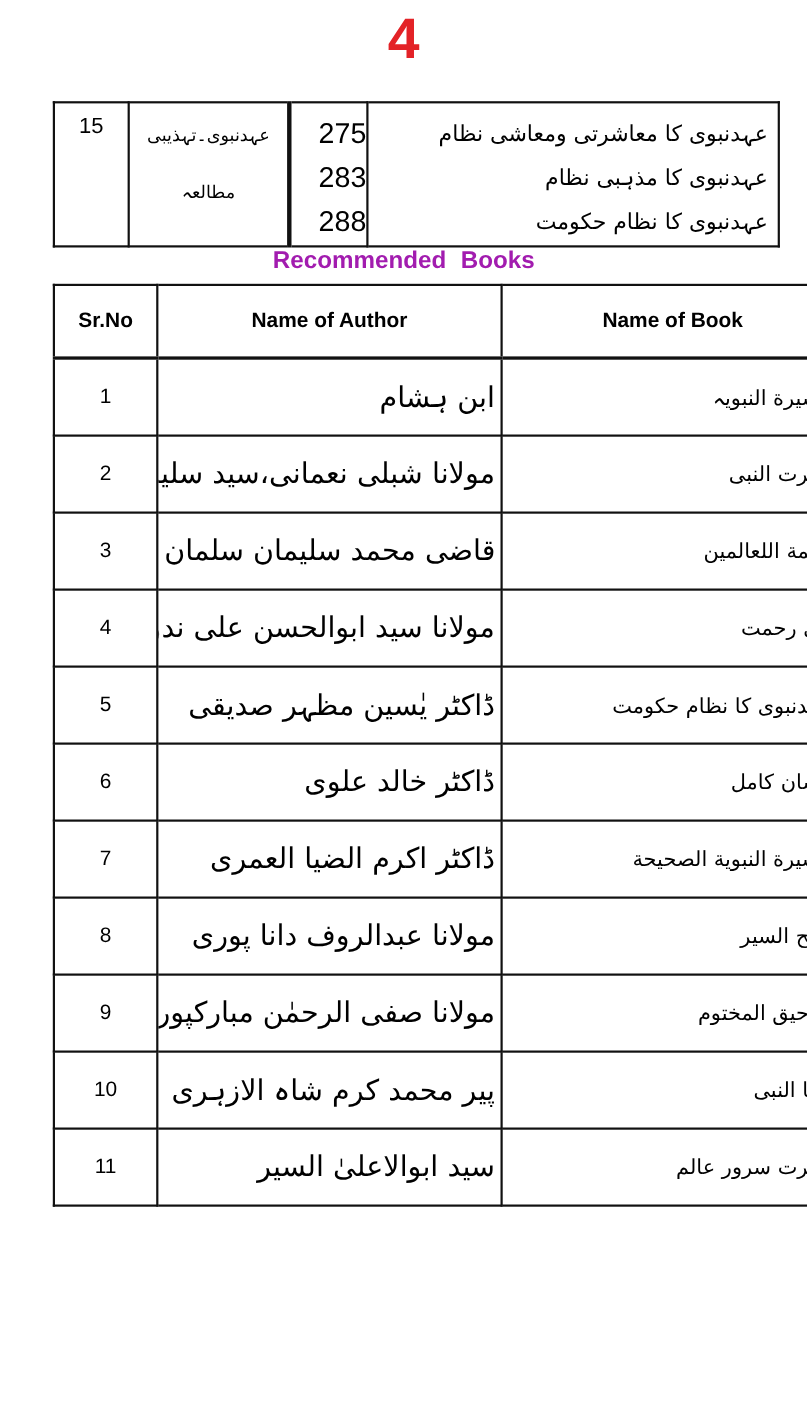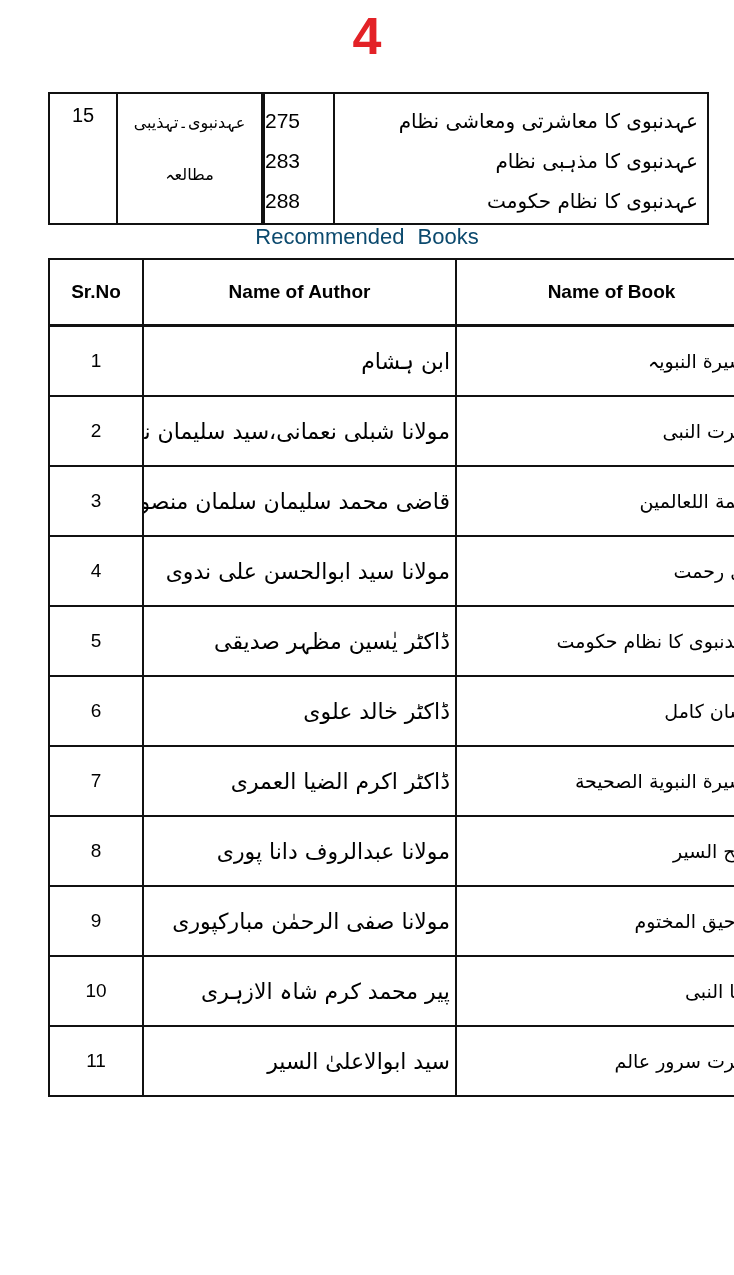--- a/index.html
+++ b/index.html
@@ -39,21 +39,21 @@
     width: 640px;
   }
   .index-table td {
     border: 2px solid #111111;
     vertical-align: top;
     padding: 0;
     height: 119px;
   }
   .index-table .col-sr    { width: 66px;  text-align: center; font-size: 20px; padding-top: 10px; }
   .index-table .col-subj  { width: 143px; text-align: center; border-right: 4px solid #111111; }
-  .index-table .col-pages { width: 68px;  text-align: left; font-size: 21px; }
+  .index-table .col-pages { width: 68px;  text-align: right; font-size: 26px; }
   .index-table .col-titles{ width: 363px; text-align: right; }
 
   .index-table .col-subj .line {
     line-height: 46px;
     padding-top: 6px;
     font-size: 16px;
   }
   .index-table .col-pages .line {
     line-height: 40px;
   }
@@ -73,23 +73,23 @@
 
   
   .books-heading {
     position: absolute;
     top: 224px;
     left: 0;
     right: 0;
     margin: 0;
     text-align: center;
     font-size: 22px;
-    font-weight: 400;
+    font-weight: 700;
     word-spacing: 7px;
-    color: #0c4a6e;
+    color: #a21caf;
   }
 
   
   .books-table {
     position: absolute;
     left: 48px;
     top: 258px;
     width: 640px;
   }
   .books-table th, .books-table td {
@@ -107,21 +107,21 @@
   .books-table .w-sr   { width: 68px; }
   .books-table .w-auth { width: 287px; margin-top: 24px; }
   .books-table .w-book { width: 285px; }
 
   .books-table tbody td {
     height: 44px;
     vertical-align: middle;
     font-size: 19px;
   }
   .books-table tbody .cell-sr   { text-align: center; }
-  .books-table tbody .cell-auth { text-align: right; padding-right: 5px; font-size: 22px; }
+  .books-table tbody .cell-auth { text-align: right; padding-right: 5px; font-size: 26px; }
   .books-table tbody .cell-book { text-align: right; padding-right: 9px; font-size: 19px; }
   .books-table tbody .cell-auth, .books-table tbody .cell-book { white-space: nowrap; overflow: hidden; }
 </style>
 </head>
 <body>
 
 <div class="page">
 
   <div class="page-number">4</div>
 

